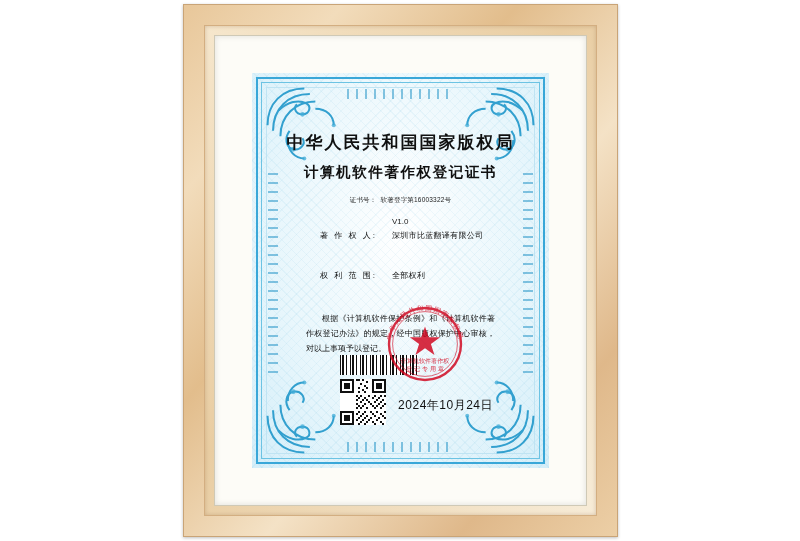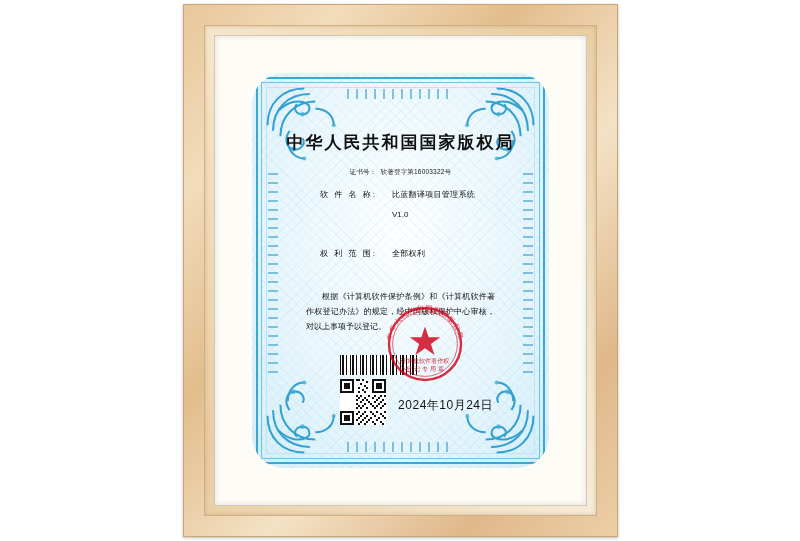--- a/index.html
+++ b/index.html
@@ -40,21 +40,20 @@
     box-shadow: inset 0 0 6px rgba(0,0,0,0.12);
   }
 
   
   .cert {
     position: absolute;
     left: 37px; top: 37px; right: 37px; bottom: 37px;
     background:
       radial-gradient(ellipse at 50% 40%, #ffffff 0%, #eaf7fc 55%, #d4eef9 100%);
     overflow: hidden;
-    border-radius: 32px;
   }
   
   .cert::before {
     content: "";
     position: absolute; inset: 0;
     background-image:
       repeating-linear-gradient(45deg, rgba(120,195,225,0.10) 0 1px, transparent 1px 7px),
       repeating-linear-gradient(-45deg, rgba(120,195,225,0.10) 0 1px, transparent 1px 7px);
     pointer-events: none;
   }
@@ -273,34 +272,35 @@
               <circle cx="78" cy="46" r="2.2"></circle>
                 <circle cx="46" cy="82" r="2.2"></circle>
             </g>
           </svg>
         </div>
 
         <div class="content">
 
           <div class="title-block">
             <div class="title-line1">中华人民共和国国家版权局</div>
+            <div class="title-line2">计算机软件著作权登记证书</div>
           </div>
 
           <div class="certno">
             <span class="lbl">证书号：</span><span>软著登字第16003322号</span>
           </div>
 
           <div class="fields">
 
+            <div class="row-sub">V1.0</div>
+
             <div class="field-row">
-              <div class="f-label">软 件 名 称:</div>
-              <div class="f-value">比蓝翻译项目管理系统</div>
+              <div class="f-label">著 作 权 人:</div>
+              <div class="f-value">深圳市比蓝翻译有限公司</div>
             </div>
-            <div class="row-sub">V1.0</div>
-
 
             <div class="gap-a"></div>
 
 
             <div class="gap-b"></div>
 
             <div class="field-row">
               <div class="f-label">权 利 范 围:</div>
               <div class="f-value">全部权利</div>
             </div>

